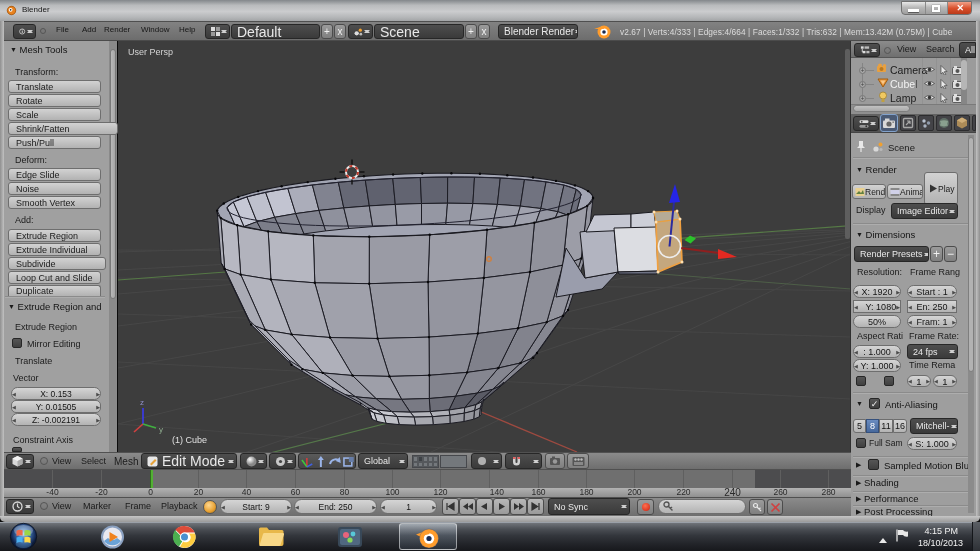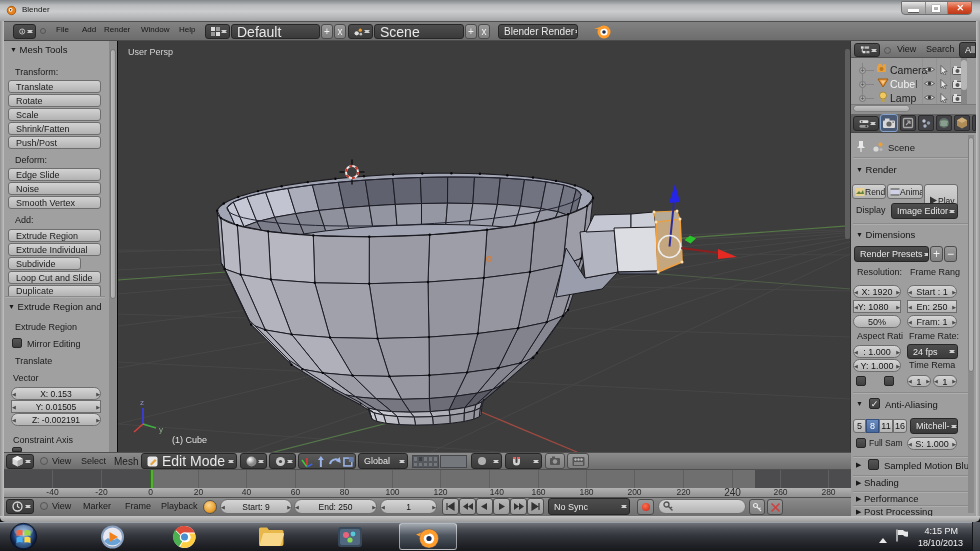--- a/index.html
+++ b/index.html
@@ -77,55 +77,56 @@
 <div class="a combo" style="left:374px;top:24px;width:90px;height:15px">Scene</div>
 <div class="a gbtn" style="left:465px;top:24px;width:12px;height:15px">+</div>
 <div class="a gbtn" style="left:478px;top:24px;width:12px;height:15px">x</div>
 <div class="a combo" style="left:498px;top:24px;width:80px;height:15px;font-size:10px">Blender Render<span class="ud"></span></div>
 <svg class="a" style="left:593px;top:23px" width="20" height="16" viewBox="0 0 20 16">
       <circle cx="11" cy="9" r="6.5" fill="#ff9c2c"></circle>
       <circle cx="11" cy="9" r="3.6" fill="#fff"></circle>
       <circle cx="11" cy="9" r="1.8" fill="#1a2a50"></circle>
       <path d="M1 6 L10 3 L11 6 Z" fill="#ff9c2c"></path>
     </svg>
+<div class="a wlbl" style="left:620px;top:27px;font-size:8.3px;color:#dcdcdc;letter-spacing:0.1px">v2.67 | Verts:4/333 | Edges:4/664 | Faces:1/332 | Tris:632 | Mem:13.42M (0.75M) | Cube</div>
 
 <div class="a" style="left:4px;top:41px;width:113px;height:411px;background:#a0a0a0;overflow:hidden">
  <div style="position:absolute;left:105px;top:0;width:8px;height:411px;background:#8a8a8a"></div>
  <div style="position:absolute;left:106px;top:8px;width:6px;height:250px;background:linear-gradient(90deg,#b8b8b8,#a6a6a6);border-radius:3px;border:1px solid #797979"></div>
 </div>
 <div class="a ph" style="left:10px;top:44px"><span class="tri">▼</span> Mesh Tools</div>
 <div class="a lbl" style="left:15px;top:67px">Transform:</div>
 <div class="a btn" style="left:8px;top:80px;width:93px;height:13px">Translate</div>
 <div class="a btn" style="left:8px;top:94px;width:93px;height:13px">Rotate</div>
 <div class="a btn" style="left:8px;top:108px;width:93px;height:13px">Scale</div>
-<div class="a btn" style="left:8px;top:122px;width:93px;height:13px">Shrink/Fatten</div>
-<div class="a btn" style="left:8px;top:136px;width:93px;height:13px">Push/Post</div>
+<div class="a btn" style="left:8px;top:122px;width:110px;height:13px">Shrink/Fatten</div>
+<div class="a btn" style="left:8px;top:136px;width:93px;height:13px">Push/Pull</div>
 <div class="a lbl" style="left:15px;top:155px">Deform:</div>
 <div class="a btn" style="left:8px;top:168px;width:93px;height:13px">Edge Slide</div>
 <div class="a btn" style="left:8px;top:182px;width:93px;height:13px">Noise</div>
 <div class="a btn" style="left:8px;top:196px;width:93px;height:13px">Smooth Vertex</div>
 <div class="a lbl" style="left:15px;top:215px">Add:</div>
 <div class="a btn" style="left:8px;top:229px;width:93px;height:13px">Extrude Region</div>
 <div class="a btn" style="left:8px;top:243px;width:93px;height:13px">Extrude Individual</div>
-<div class="a btn" style="left:8px;top:257px;width:73px;height:13px">Subdivide</div>
+<div class="a btn" style="left:8px;top:257px;width:98px;height:13px">Subdivide</div>
 <div class="a btn" style="left:8px;top:271px;width:93px;height:13px">Loop Cut and Slide</div>
 <div class="a btn" style="left:8px;top:285px;width:93px;height:11px;border-bottom:none;border-radius:3px 3px 0 0">Duplicate</div>
 <div class="sep" style="left:5px;top:296px;width:100px"></div>
 <div class="a ph" style="left:8px;top:301px"><span class="tri">▼</span> Extrude Region and</div>
 <div class="a lbl" style="left:15px;top:322px">Extrude Region</div>
 <div class="a chk" style="left:12px;top:338px;width:10px;height:10px"></div>
 <div class="a lbl" style="left:27px;top:339px">Mirror Editing</div>
 <div class="a lbl" style="left:15px;top:356px">Translate</div>
 <div class="a lbl" style="left:13px;top:373px">Vector</div>
 <div class="a pill" style="left:11px;top:387px;width:90px;height:13px">
       <i>◀</i>
       <span style="flex:1;text-align:center">X: 0.153</span>
       <i>▶</i>
     </div>
-<div class="a pill" style="left:11px;top:400px;width:90px;height:13px;border-radius:0">
+<div class="a pill" style="left:11px;top:400px;width:90px;height:13px;border-radius:5px">
       <i>◀</i>
       <span style="flex:1;text-align:center">Y: 0.01505</span>
       <i>▶</i>
     </div>
 <div class="a pill" style="left:11px;top:413px;width:90px;height:13px">
       <i>◀</i>
       <span style="flex:1;text-align:center">Z: -0.002191</span>
       <i>▶</i>
     </div>
 <div class="a lbl" style="left:13px;top:435px">Constraint Axis</div>
@@ -518,21 +519,21 @@
 <div class="a ph" style="left:856px;top:164px"><span class="tri">▼</span> Render</div>
 <div class="a btn" style="left:852px;top:184px;width:34px;height:15px;padding-left:2px;font-size:8.5px"><svg width="10" height="10" viewBox="0 0 10 10" style="flex:none">
         <rect x="0.5" y="1" width="9" height="8" fill="#e8d090"></rect>
         <path d="M1 7 L4 4 L6 6 L8 3 L9 7 Z" fill="#608040"></path>
       </svg>Rend</div>
 <div class="a btn" style="left:887px;top:184px;width:36px;height:15px;padding-left:2px;font-size:8.5px"><svg width="10" height="10" viewBox="0 0 10 10" style="flex:none">
         <rect x="0.5" y="1" width="9" height="8" fill="#d0d0e8"></rect>
         <rect x="0.5" y="1" width="9" height="2" fill="#888"></rect>
         <rect x="0.5" y="7" width="9" height="2" fill="#888"></rect>
       </svg>Anima</div>
-<div class="a btn" style="left:924px;top:184px;width:34px;height:33px;padding-left:4px;font-size:8.5px"><svg width="9" height="9" viewBox="0 0 9 9" style="flex:none">
+<div class="a btn" style="left:924px;top:172px;width:34px;height:33px;padding-left:4px;font-size:8.5px"><svg width="9" height="9" viewBox="0 0 9 9" style="flex:none">
         <path d="M1 0.5 L8 4.5 L1 8.5 Z" fill="#333"></path>
       </svg> Play</div>
 <div class="a lbl" style="left:856px;top:205px">Display</div>
 <div class="a combo" style="left:891px;top:203px;width:67px;height:16px;font-size:9px">Image Editor<span class="ud"></span></div>
 <div class="sep" style="left:853px;top:223px;width:119px"></div>
 <div class="a ph" style="left:856px;top:229px"><span class="tri">▼</span> Dimensions</div>
 <div class="a combo" style="left:854px;top:246px;width:75px;height:16px;font-size:9px">Render Presets<span class="ud"></span></div>
 <div class="a gbtn" style="left:930px;top:246px;width:13px;height:16px;font-size:12px">+</div>
 <div class="a gbtn" style="left:944px;top:246px;width:13px;height:16px;font-size:12px">−</div>
 <div class="a lbl" style="left:857px;top:267px">Resolution:</div>
@@ -542,21 +543,21 @@
       <span style="flex:1;text-align:center">X: 1920</span>
       <i>▶</i>
     </div>
 <div class="a pill" style="left:907px;top:285px;width:50px;height:13px;font-size:9px">
       <i>◀</i>
       <span style="flex:1;text-align:center">Start : 1</span>
       <i>▶</i>
     </div>
 <div class="a pill" style="left:853px;top:300px;width:48px;height:13px;font-size:9px;border-radius:0">
       <i>◀</i>
-      <span style="flex:1;text-align:left">Y: 1080</span>
+      <span style="flex:1;text-align:right">Y: 1080</span>
       <i>▶</i>
     </div>
 <div class="a pill" style="left:907px;top:300px;width:50px;height:13px;font-size:9px;border-radius:0">
       <i>◀</i>
       <span style="flex:1;text-align:center">En: 250</span>
       <i>▶</i>
     </div>
 <div class="a pill" style="left:853px;top:315px;width:48px;height:13px;font-size:9px">50%</div>
 <div class="a pill" style="left:907px;top:315px;width:50px;height:13px;font-size:9px">
       <i>◀</i>

